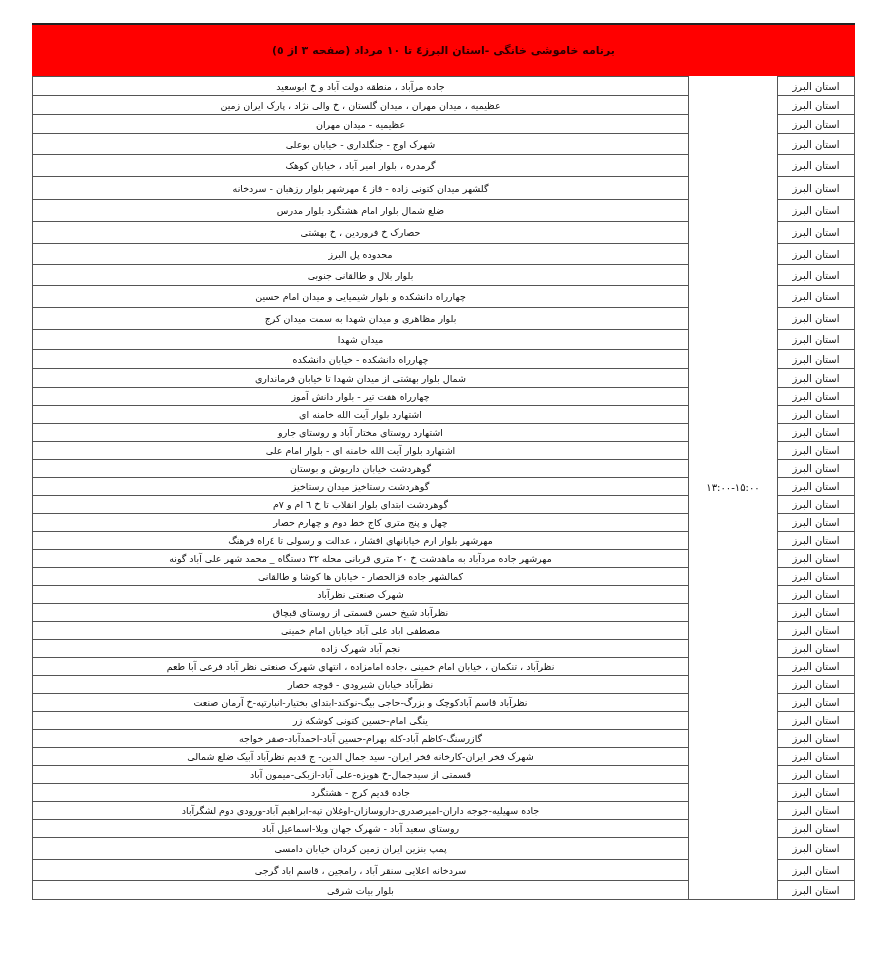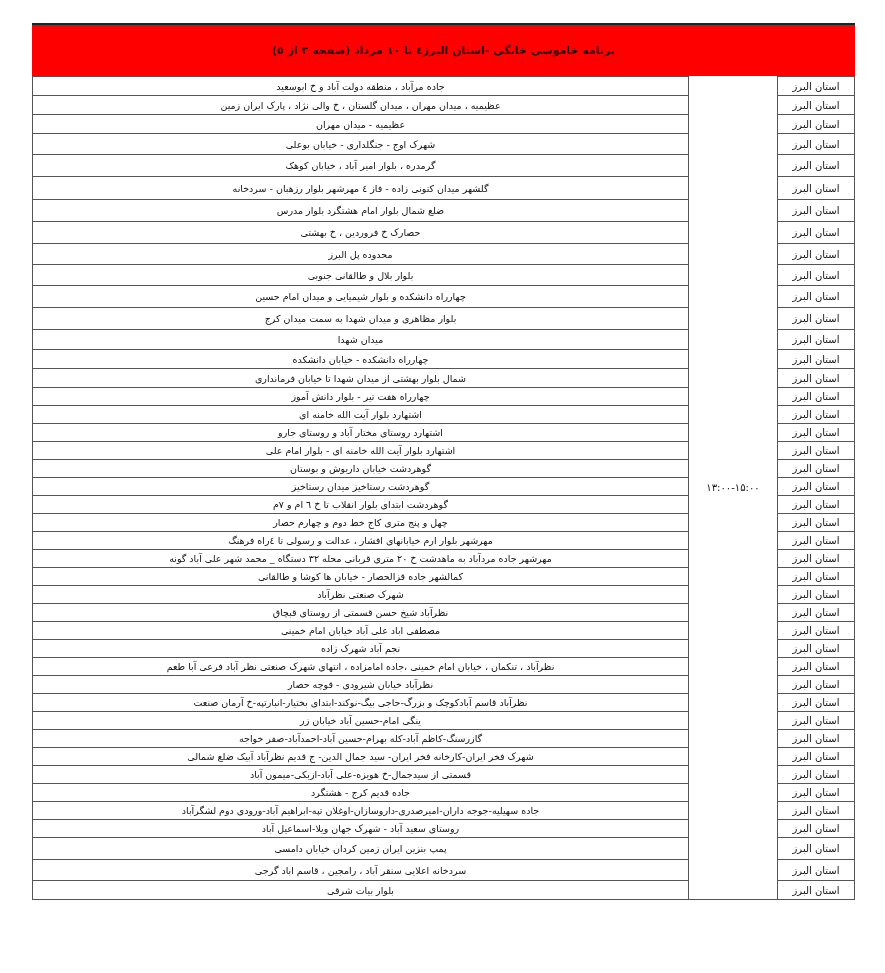--- a/index.html
+++ b/index.html
@@ -155,21 +155,21 @@
         <tr style="height: 18px;">
           <td class="prov">استان البرز</td>
           <td class="loc">نظرآباد خیابان شیرودی - قوچه حصار</td>
         </tr>
         <tr style="height: 18px;">
           <td class="prov">استان البرز</td>
           <td class="loc">نظرآباد قاسم آبادکوچک و بزرگ-حاجی بیگ-نوکند-ابتدای بختیار-انبارتپه-خ آرمان صنعت</td>
         </tr>
         <tr style="height: 18px;">
           <td class="prov">استان البرز</td>
-          <td class="loc">ینگی امام-حسین آباد خیابان زر</td>
+          <td class="loc">ینگی امام-حسین کتونی کوشکه زر</td>
         </tr>
         <tr style="height: 18px;">
           <td class="prov">استان البرز</td>
           <td class="loc">گازرسنگ-کاظم آباد-کله بهرام-حسین آباد-احمدآباد-صفر خواجه</td>
         </tr>
         <tr style="height: 18px;">
           <td class="prov">استان البرز</td>
           <td class="loc">شهرک فخر ایران-کارخانه فخر ایران- سید جمال الدین- ج قدیم نظرآباد آبیک ضلع شمالی</td>
         </tr>
         <tr style="height: 18px;">

